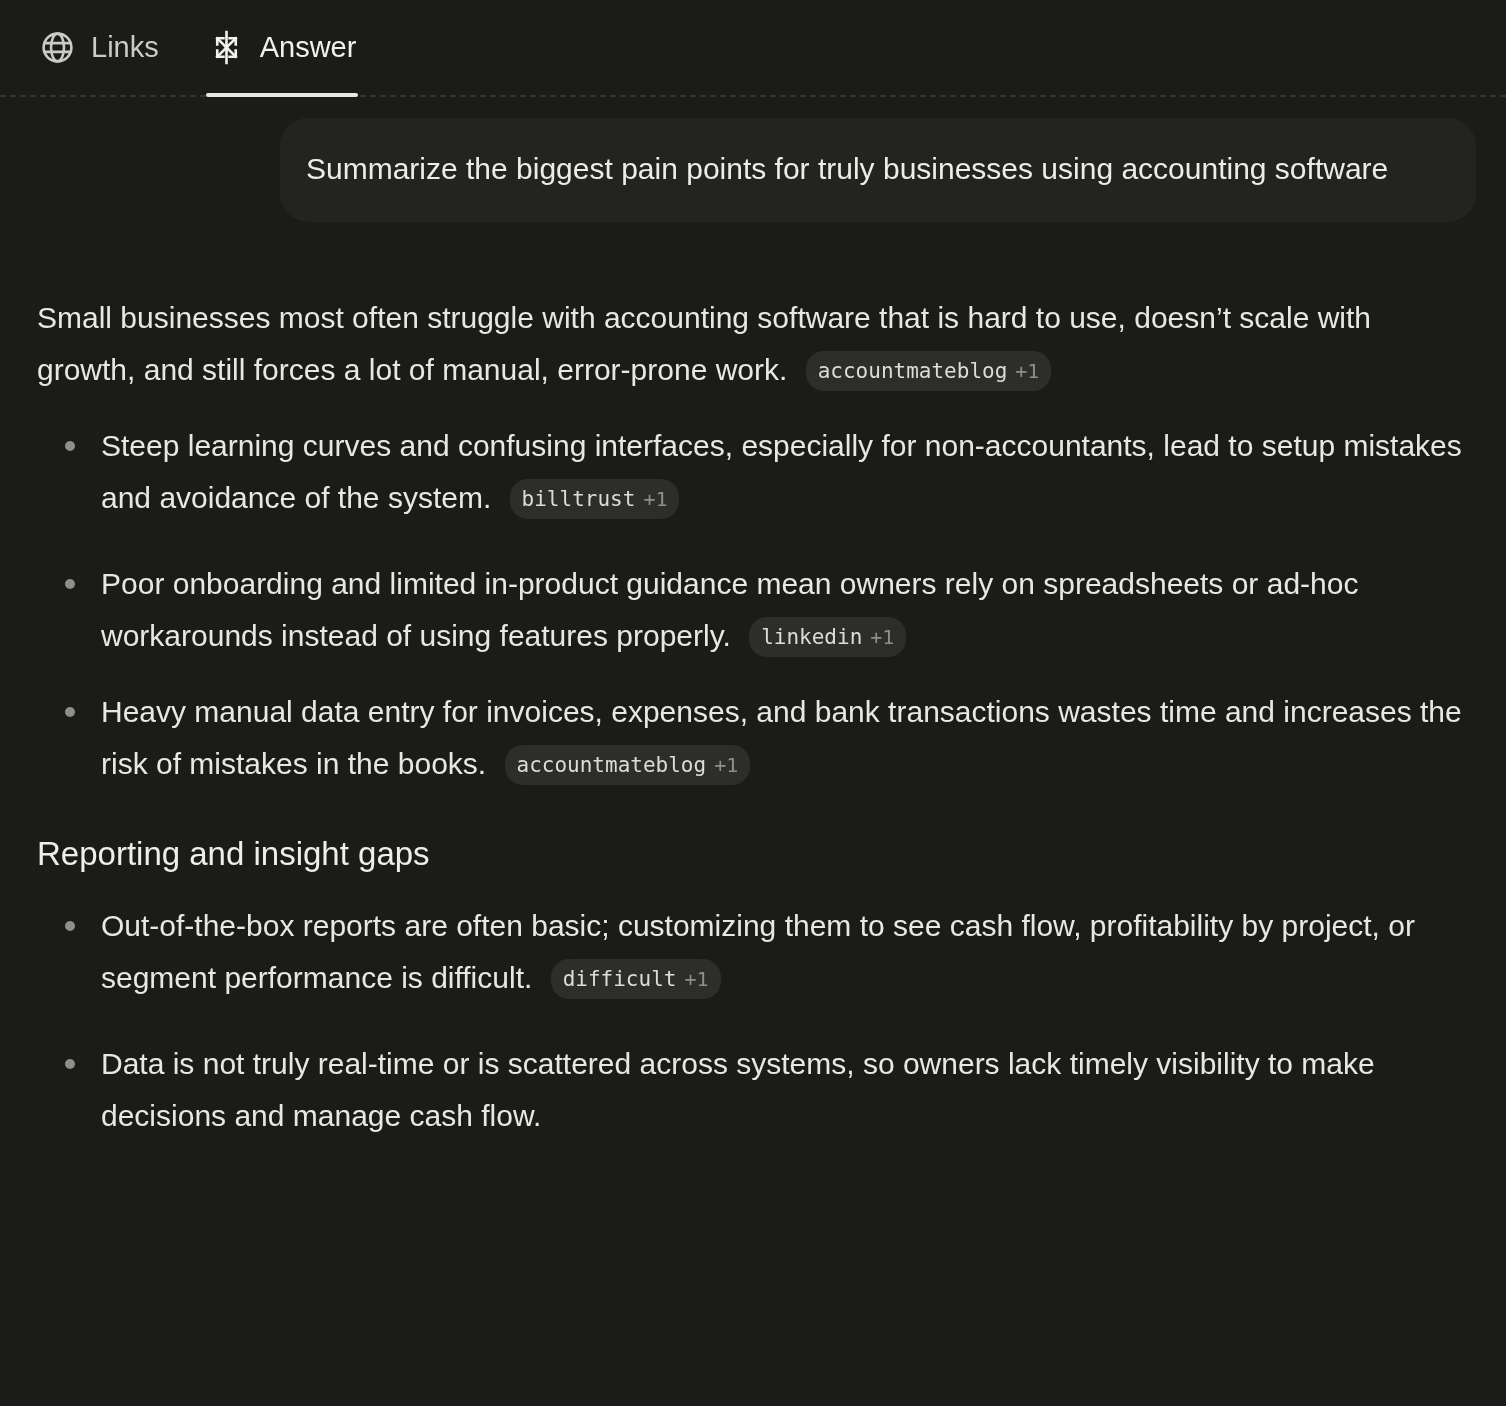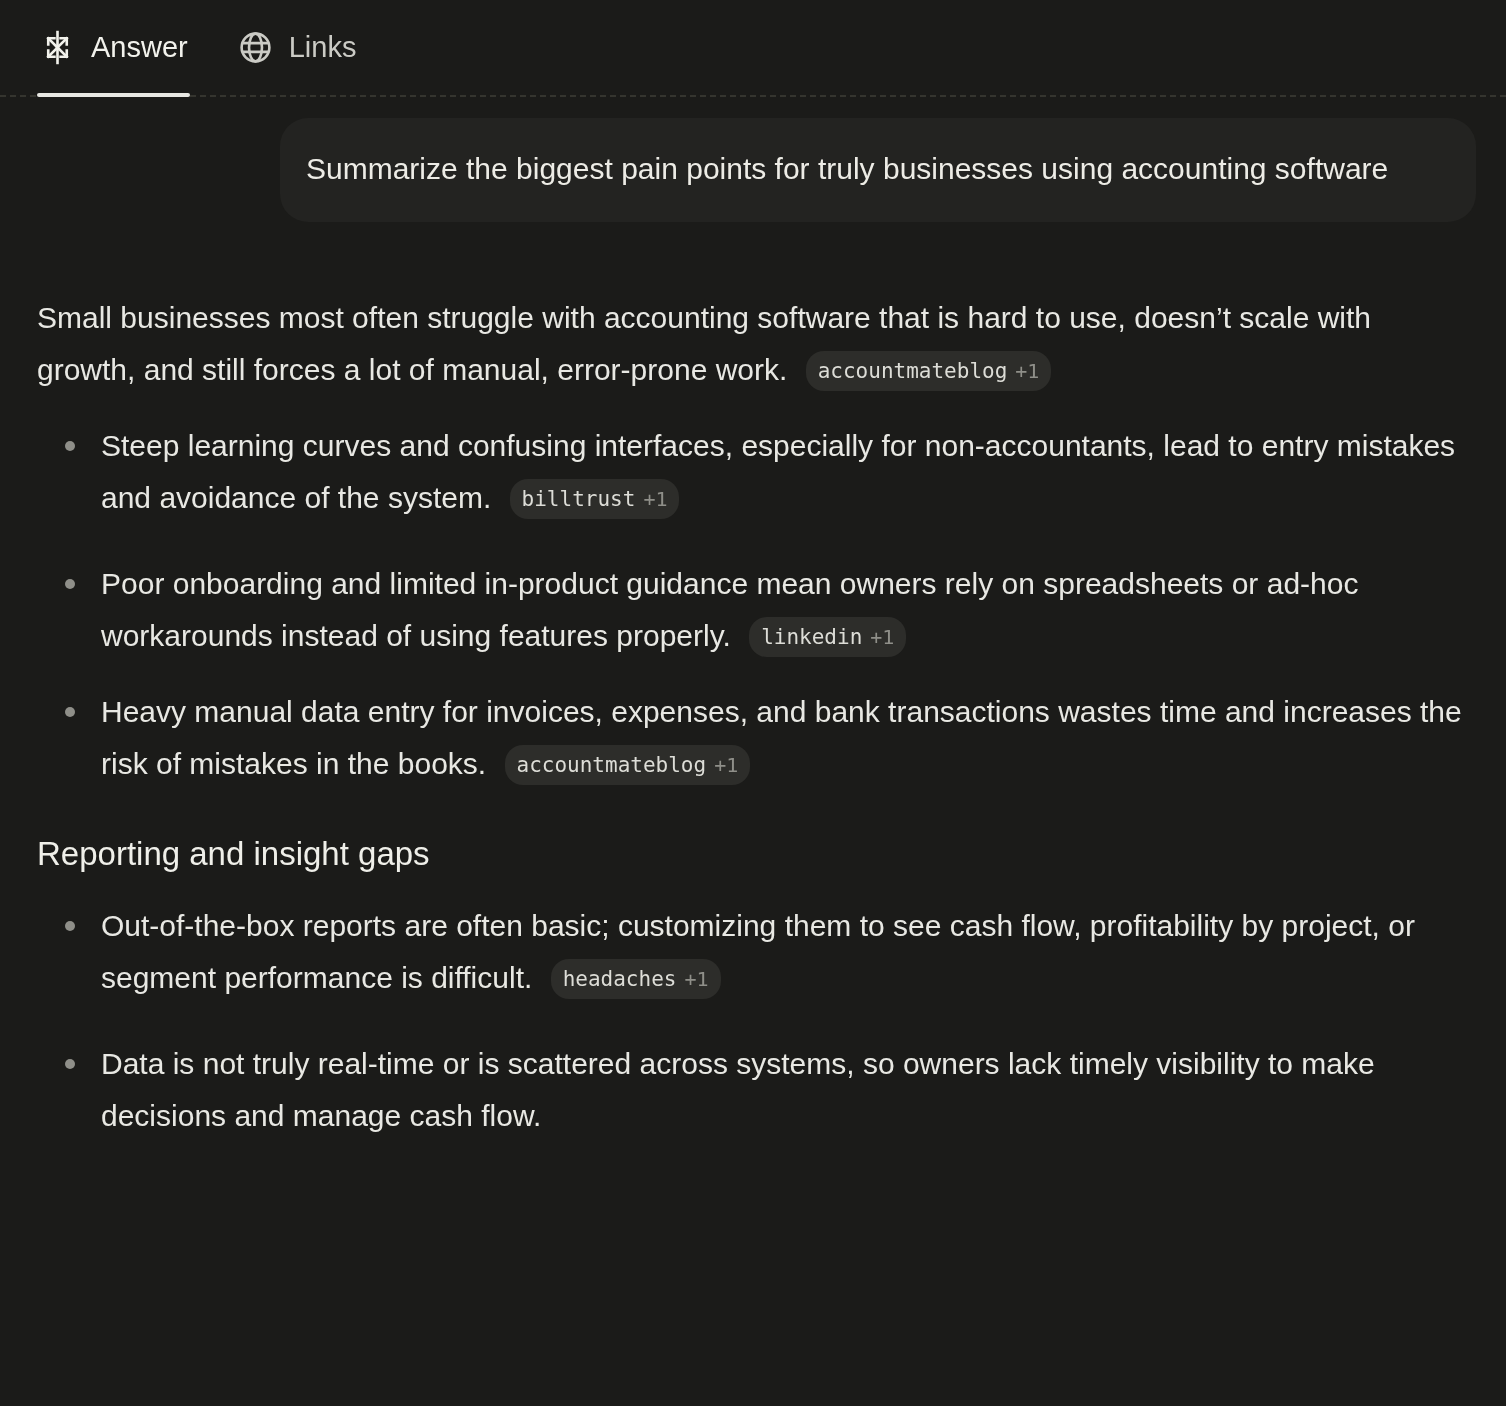--- a/index.html
+++ b/index.html
@@ -121,66 +121,66 @@
     color:var(--text-muted);
     margin-left:8px;
   }
 </style>
 </head>
 <body>
 
 <div class="page">
 
   <nav class="tab-bar">
+      <button class="tab">
+        <span class="tab-icon">
+          <svg viewBox="0 0 24 24" fill="none" stroke="currentColor" stroke-width="1.7">
+            <circle cx="12" cy="12" r="9"></circle>
+            <ellipse cx="12" cy="12" rx="4.2" ry="9"></ellipse>
+            <path d="M3.6 9.2h16.8M3.6 14.8h16.8"></path>
+          </svg>
+        </span>
+        <span class="tab-label">Links</span>
+      </button>
       <button class="tab active">
         <span class="tab-icon">
           <svg viewBox="0 0 24 24" fill="none" stroke="currentColor" stroke-width="1.7" stroke-linejoin="miter" stroke-linecap="square">
             <path d="M12 2v20"></path>
             <path d="M12 12 6 6"></path>
             <path d="M6 10V6h4"></path>
             <path d="M12 12l6-6"></path>
             <path d="M18 10V6h-4"></path>
             <path d="M12 12l-6 6"></path>
             <path d="M6 14v4h4"></path>
             <path d="M12 12l6 6"></path>
             <path d="M18 14v4h-4"></path>
           </svg>
         </span>
         <span class="tab-label">Answer</span>
       </button>
-      <button class="tab">
-        <span class="tab-icon">
-          <svg viewBox="0 0 24 24" fill="none" stroke="currentColor" stroke-width="1.7">
-            <circle cx="12" cy="12" r="9"></circle>
-            <ellipse cx="12" cy="12" rx="4.2" ry="9"></ellipse>
-            <path d="M3.6 9.2h16.8M3.6 14.8h16.8"></path>
-          </svg>
-        </span>
-        <span class="tab-label">Links</span>
-      </button>
     </nav>
 
   <div class="query-bubble">
     <span>Summarize the biggest pain points for truly businesses using accounting software</span>
   </div>
 
   <main class="answer">
     <p class="intro">
       <span>Small businesses most often struggle with accounting software that is hard to use, doesn’t scale with growth, and still forces a lot of manual, error-prone work.</span>
       <span class="chip"><span class="chip-src">accountmateblog</span><span class="chip-more">+1</span></span>
     </p>
     <div>
         <ul>
-          <li><span>Steep learning curves and confusing interfaces, especially for non-accountants, lead to entry mistakes and avoidance of the system.</span> <span class="chip"><span class="chip-src">billtrust</span><span class="chip-more">+1</span></span></li>
+          <li><span>Steep learning curves and confusing interfaces, especially for non-accountants, lead to setup mistakes and avoidance of the system.</span> <span class="chip"><span class="chip-src">billtrust</span><span class="chip-more">+1</span></span></li>
           <li><span>Poor onboarding and limited in-product guidance mean owners rely on spreadsheets or ad-hoc workarounds instead of using features properly.</span> <span class="chip"><span class="chip-src">linkedin</span><span class="chip-more">+1</span></span></li>
         </ul>
         <ul>
           <li><span>Heavy manual data entry for invoices, expenses, and bank transactions wastes time and increases the risk of mistakes in the books.</span> <span class="chip"><span class="chip-src">accountmateblog</span><span class="chip-more">+1</span></span></li>
         </ul>
         <h2>Reporting and insight gaps</h2>
         <ul>
-          <li><span>Out-of-the-box reports are often basic; customizing them to see cash flow, profitability by project, or segment performance is difficult.</span> <span class="chip"><span class="chip-src">headaches</span><span class="chip-more">+1</span></span></li>
+          <li><span>Out-of-the-box reports are often basic; customizing them to see cash flow, profitability by project, or segment performance is difficult.</span> <span class="chip"><span class="chip-src">difficult</span><span class="chip-more">+1</span></span></li>
           <li><span>Data is not truly real-time or is scattered across systems, so owners lack timely visibility to make decisions and manage cash flow.</span> </li>
         </ul>
       </div>
   </main>
 
 </div>
 
 </body></html>

